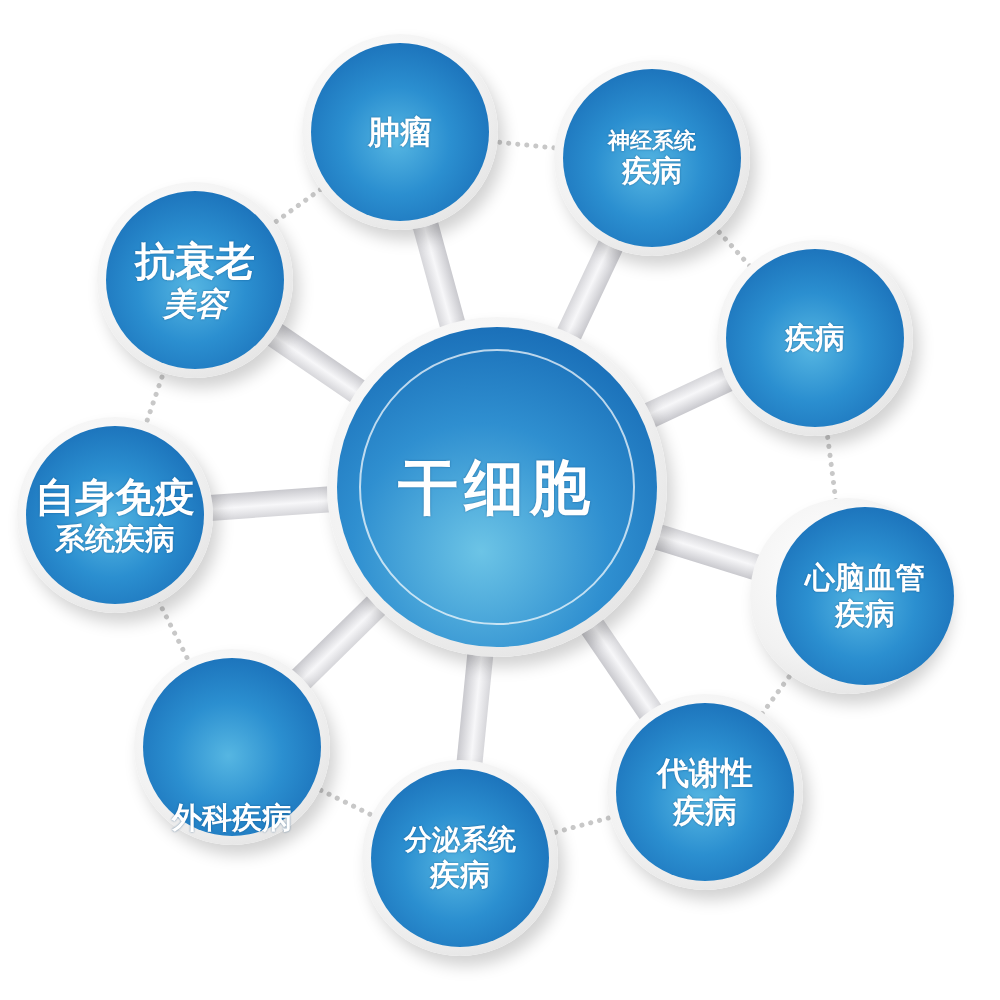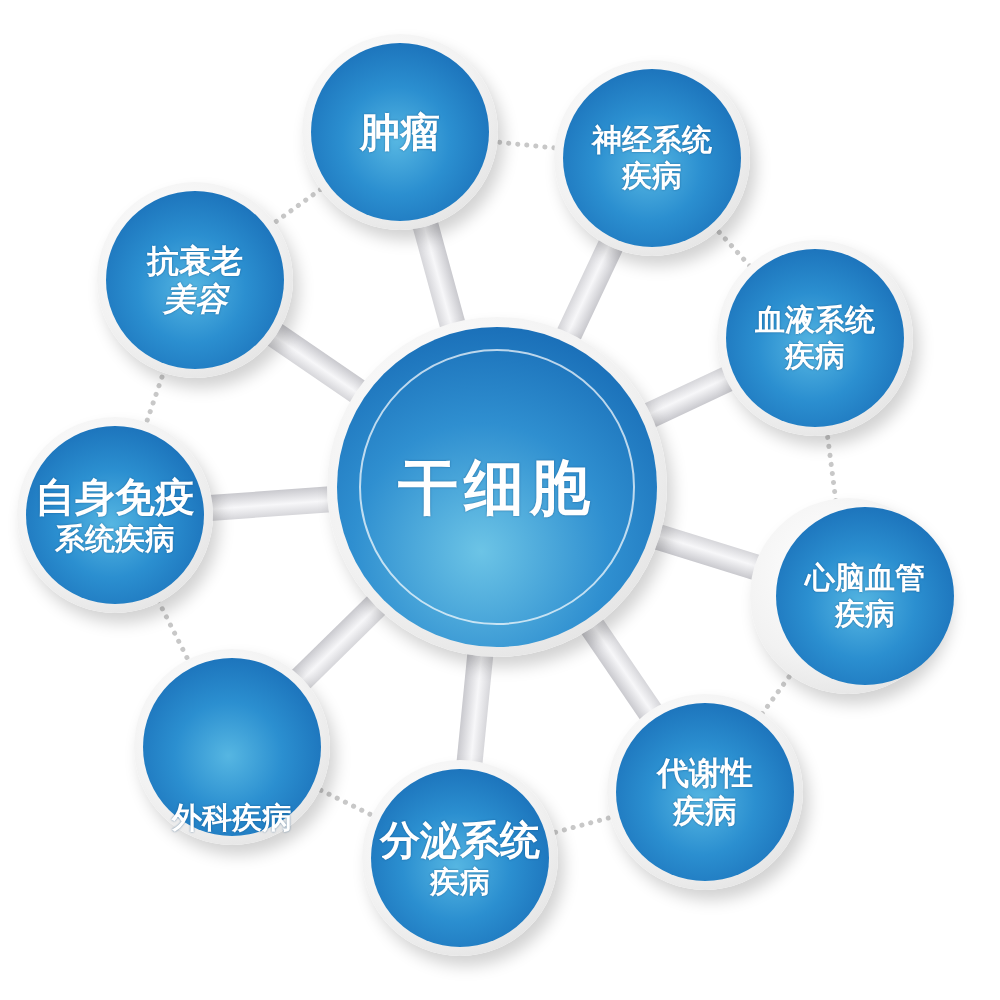--- a/index.html
+++ b/index.html
@@ -80,75 +80,74 @@
         <g transform="translate(497,487) rotate(-145.57207307608525)">
           <rect x="160" y="-13" width="118.13248968098969" height="26" fill="url(#tube)"></rect>
         </g>
       </g>
   </svg>
 
   <div id="satellites">
       <div class="node" style="left: 302px; top: 34px; width: 196px; height: 196px;">
         <div class="ring"></div>
         <div class="disc" style="left: 9px; top: 9px; width: 178px; height: 178px;">
-          <div class="label" style="font-size: 40px;">肿瘤</div>
+          <div class="label" style="font-size: 32px;">肿瘤</div>
         </div>
       </div>
       <div class="node" style="left: 554px; top: 60px; width: 196px; height: 196px;">
         <div class="ring"></div>
         <div class="disc" style="left: 9px; top: 9px; width: 178px; height: 178px;">
-          <div class="label" style="font-size: 30px;">神经系统</div>
+          <div class="label" style="font-size: 22px;">神经系统</div>
           <div class="label" style="font-size: 30px;">疾病</div>
         </div>
       </div>
       <div class="node" style="left: 717px; top: 240px; width: 196px; height: 196px;">
         <div class="ring"></div>
         <div class="disc" style="left: 9px; top: 9px; width: 178px; height: 178px;">
-          <div class="label" style="font-size: 30px;">血液系统</div>
           <div class="label" style="font-size: 30px;">疾病</div>
         </div>
       </div>
       <div class="node" style="left: 750px; top: 498px; width: 196px; height: 196px;">
         <div class="ring"></div>
         <div class="disc" style="left: 26px; top: 9px; width: 178px; height: 178px;">
           <div class="label" style="font-size: 30px;">心脑血管</div>
           <div class="label" style="font-size: 30px;">疾病</div>
         </div>
       </div>
       <div class="node" style="left: 607px; top: 694px; width: 196px; height: 196px;">
         <div class="ring"></div>
         <div class="disc" style="left: 9px; top: 9px; width: 178px; height: 178px;">
           <div class="label" style="font-size: 32px; text-align: center;">代谢性</div>
           <div class="label" style="font-size: 32px;">疾病</div>
         </div>
       </div>
       <div class="node" style="left: 362px; top: 760px; width: 196px; height: 196px;">
         <div class="ring"></div>
         <div class="disc" style="left: 9px; top: 9px; width: 178px; height: 178px;">
-          <div class="label" style="font-size: 40px;">分泌系统</div>
+          <div class="label" style="font-size: 28px;">分泌系统</div>
           <div class="label" style="font-size: 30px;">疾病</div>
         </div>
       </div>
       <div class="node" style="left: 134px; top: 649px; width: 196px; height: 196px;">
         <div class="ring"></div>
         <div class="disc" style="left: 9px; top: 9px; width: 178px; height: 178px; justify-content: flex-end;">
           <div class="label" style="font-size: 30px;">外科疾病</div>
         </div>
       </div>
       <div class="node" style="left: 17px; top: 417px; width: 196px; height: 196px;">
         <div class="ring"></div>
         <div class="disc" style="left: 9px; top: 9px; width: 178px; height: 178px;">
           <div class="label" style="font-size: 40px;">自身免疫</div>
           <div class="label" style="font-size: 30px;">系统疾病</div>
         </div>
       </div>
       <div class="node" style="left: 97px; top: 182px; width: 196px; height: 196px;">
         <div class="ring"></div>
         <div class="disc" style="left: 9px; top: 9px; width: 178px; height: 178px;">
-          <div class="label" style="font-size: 32px;">抗衰老</div>
+          <div class="label" style="font-size: 40px;">抗衰老</div>
           <div class="label" style="font-size: 32px; font-style: italic;">美容</div>
         </div>
       </div>
     </div>
 
   <div class="node center" id="center-node" style="left: 327px; top: 317px; width: 340px; height: 340px;">
     <div class="ring"></div>
     <div class="disc" id="center-disc" style="left: 10px; top: 10px; width: 320px; height: 320px;">
       <div class="inner-border" id="center-inner" style="inset: 22px;"></div>
       <div class="label" style="font-size:60px;letter-spacing:6px;">干细胞</div>

